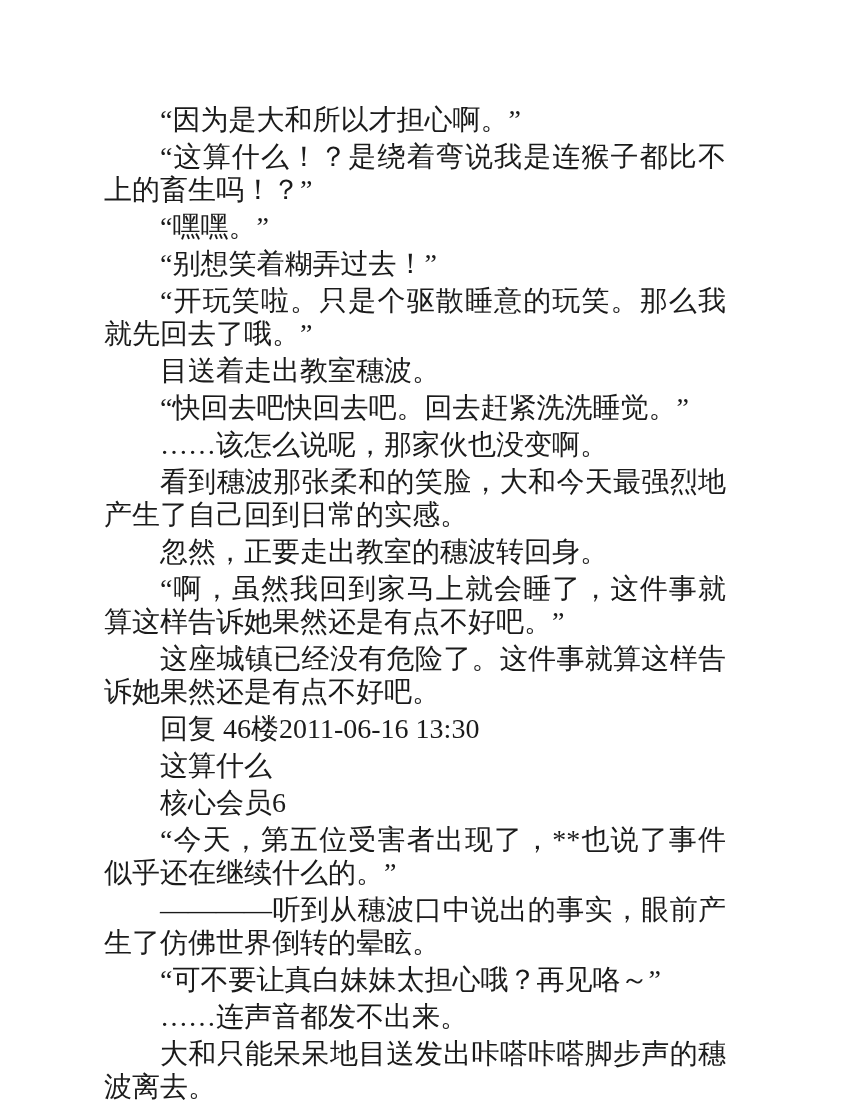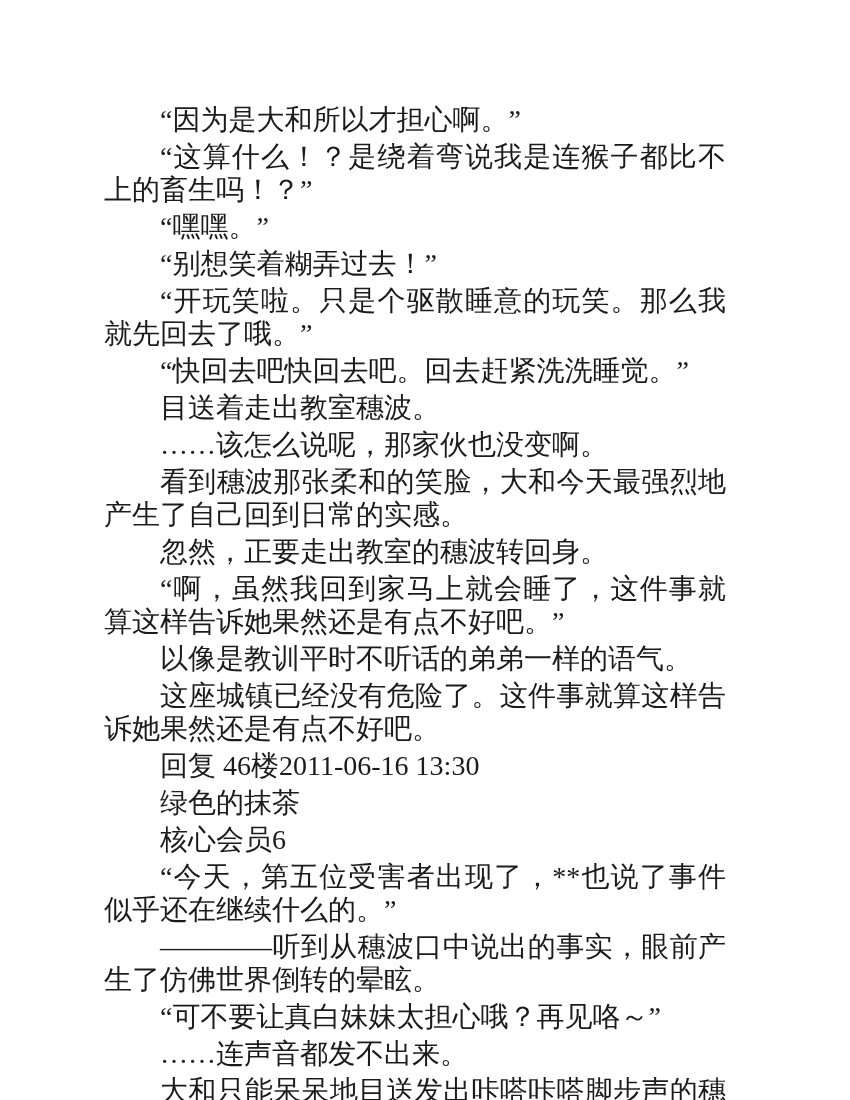--- a/index.html
+++ b/index.html
@@ -35,30 +35,29 @@
 </head>
 <body>
 
 <div class="page" style="background: rgb(255, 255, 255); color: rgb(27, 27, 27);">
   <div class="content">
     <p>“因为是大和所以才担心啊。”</p>
     <p>“这算什么！？是绕着弯说我是连猴子都比不上的畜生吗！？”</p>
     <p>“嘿嘿。”</p>
     <p>“别想笑着糊弄过去！”</p>
     <p>“开玩笑啦。只是个驱散睡意的玩笑。那么我就先回去了哦。”</p>
+    <p>目送着走出教室穗波。</p>
     <p>“快回去吧快回去吧。回去赶紧洗洗睡觉。”</p>
-    <p>目送着走出教室穗波。</p>
     <p>……该怎么说呢，那家伙也没变啊。</p>
     <p>看到穗波那张柔和的笑脸，大和今天最强烈地产生了自己回到日常的实感。</p>
     <p>忽然，正要走出教室的穗波转回身。</p>
     <p>“啊，虽然我回到家马上就会睡了，这件事就算这样告诉她果然还是有点不好吧。”</p>
-    <p>以像是教训平时不听话的弟弟一样的语气。</p>
     <p>这座城镇已经没有危险了。这件事就算这样告诉她果然还是有点不好吧。</p>
     <p>回复 46楼2011-06-16 13:30</p>
-    <p>绿色的抹茶</p>
+    <p>这算什么</p>
     <p>核心会员6</p>
     <p>“今天，第五位受害者出现了，**也说了事件似乎还在继续什么的。”</p>
     <p>————听到从穗波口中说出的事实，眼前产生了仿佛世界倒转的晕眩。</p>
     <p>“可不要让真白妹妹太担心哦？再见咯～”</p>
     <p>……连声音都发不出来。</p>
     <p>大和只能呆呆地目送发出咔嗒咔嗒脚步声的穗波离去。</p>
   </div>
 </div>
 
 </body></html>

